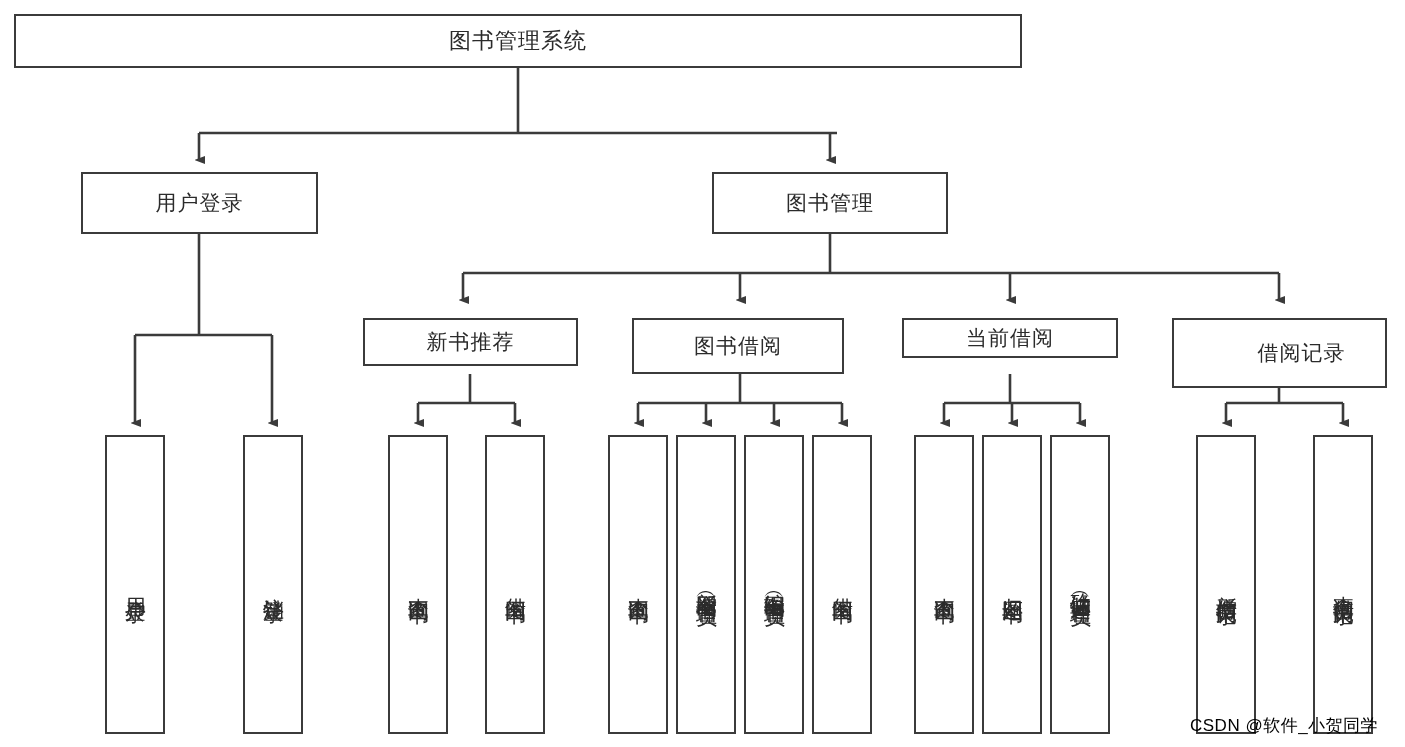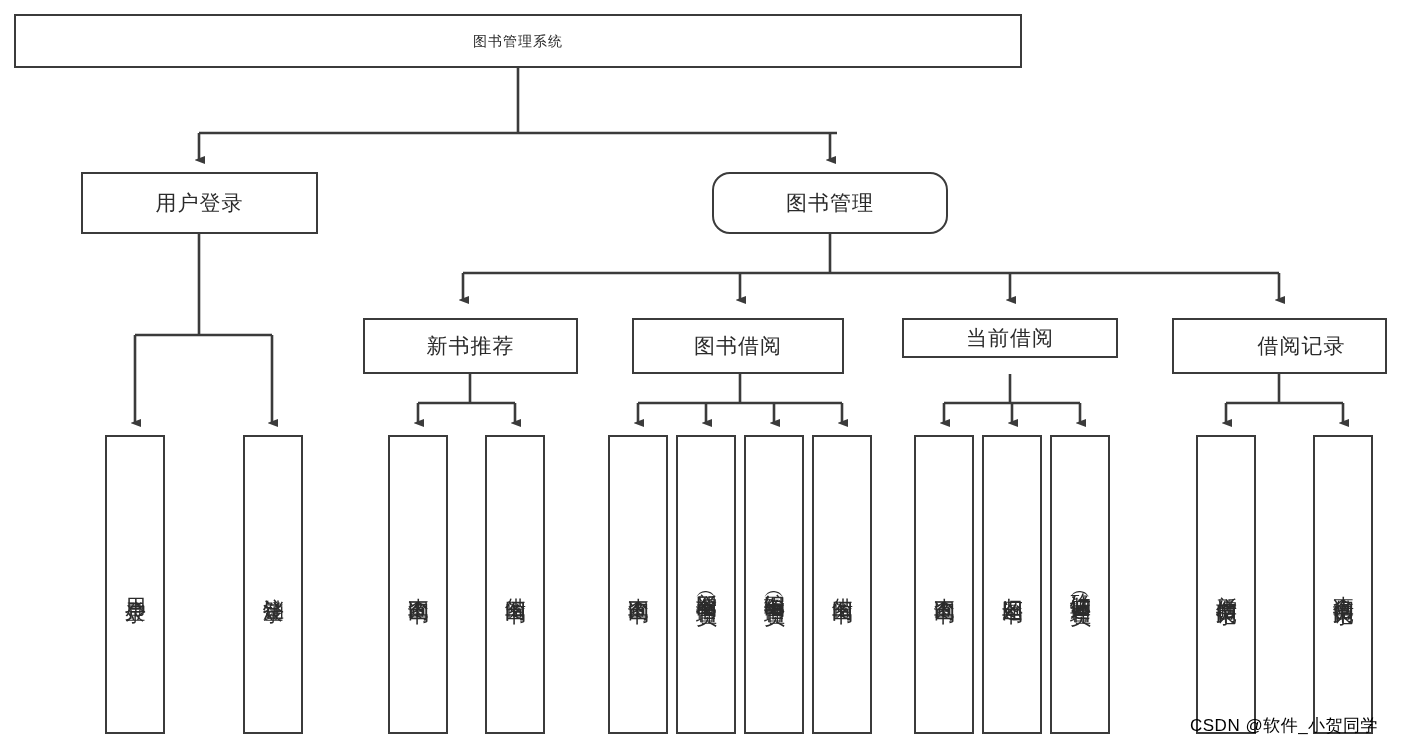--- a/index.html
+++ b/index.html
@@ -7,28 +7,28 @@
   #stage{position:relative;width:1405px;height:747px;background:#ffffff;}
   svg.wires{position:absolute;left:0;top:0;width:1405px;height:747px;pointer-events:none;}
 
   .node{position:absolute;box-sizing:border-box;background:#ffffff;border:2px solid #3b3b3b;
         display:flex;align-items:center;justify-content:center;color:#2b2b2b;}
   .node.h{font-size:21px;line-height:1.2;letter-spacing:1px;white-space:nowrap;}
   .node.v{padding:6px 2px;}
   .node.v .vtext{writing-mode:vertical-rl;text-orientation:upright;font-size:21px;
         line-height:1.18;letter-spacing:2px;color:#2b2b2b;}
 
-  #root{left:14px;top:14px;width:1008px;height:54px;font-size:14px;}
+  #root{left:14px;top:14px;width:1008px;height:54px;font-size:22px;}
   #n-user-login{left:81px;top:172px;width:237px;height:62px;}
-  #n-book-mgmt{left:712px;top:172px;width:236px;height:62px;border-radius:18px;}
+  #n-book-mgmt{left:712px;top:172px;width:236px;height:62px;}
 
-  #n-new-rec{left:363px;top:318px;width:215px;height:56px;}
+  #n-new-rec{left:363px;top:318px;width:215px;height:48px;}
   #n-borrow{left:632px;top:318px;width:212px;height:56px;}
   #n-current{left:902px;top:318px;width:216px;height:40px;}
-  #n-record{left:1172px;top:318px;width:215px;height:56px;padding-left:44px;}
+  #n-record{left:1172px;top:318px;width:215px;height:70px;padding-left:44px;}
 
   .leaf{top:435px;height:299px;width:60px;}
 
   #l1{left:105px;} #l2{left:243px;}
   #l3{left:388px;} #l4{left:485px;}
   #l5{left:608px;} #l6{left:676px;} #l7{left:744px;} #l8{left:812px;}
   #l9{left:914px;} #l10{left:982px;} #l11{left:1050px;}
   #l12{left:1196px;} #l13{left:1313px;}
 
   #l12,#l13{width:60px;}

